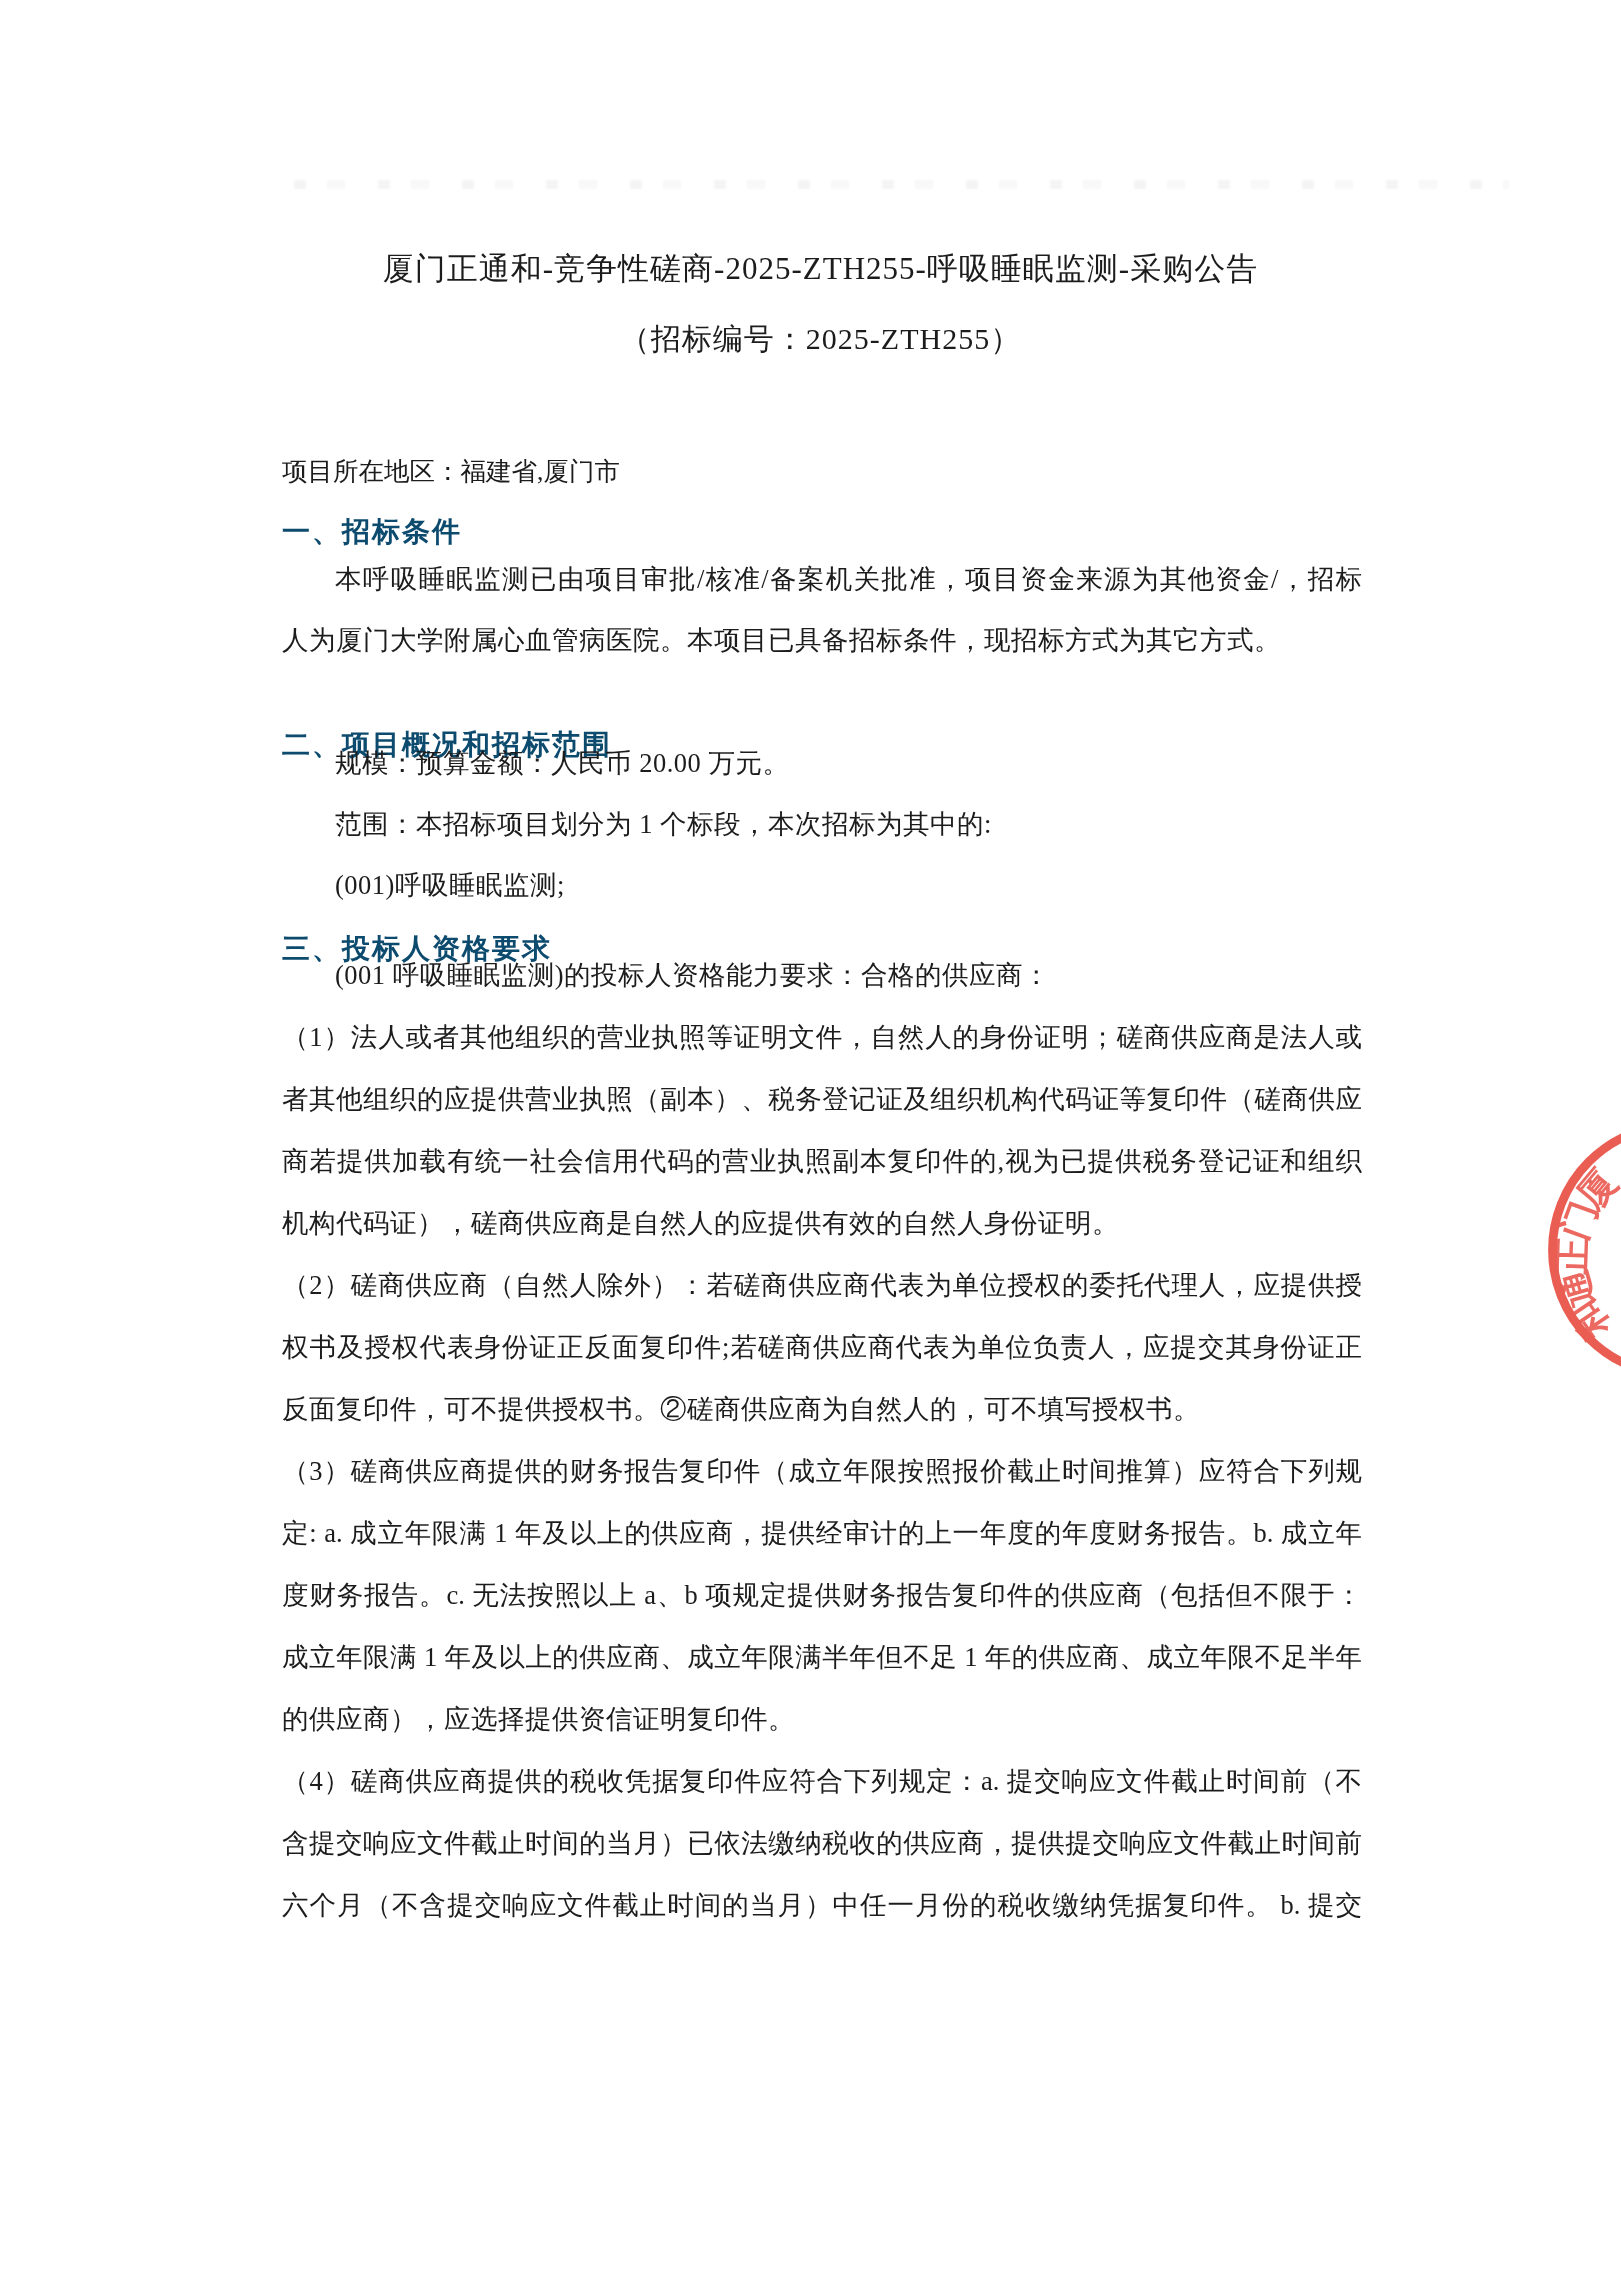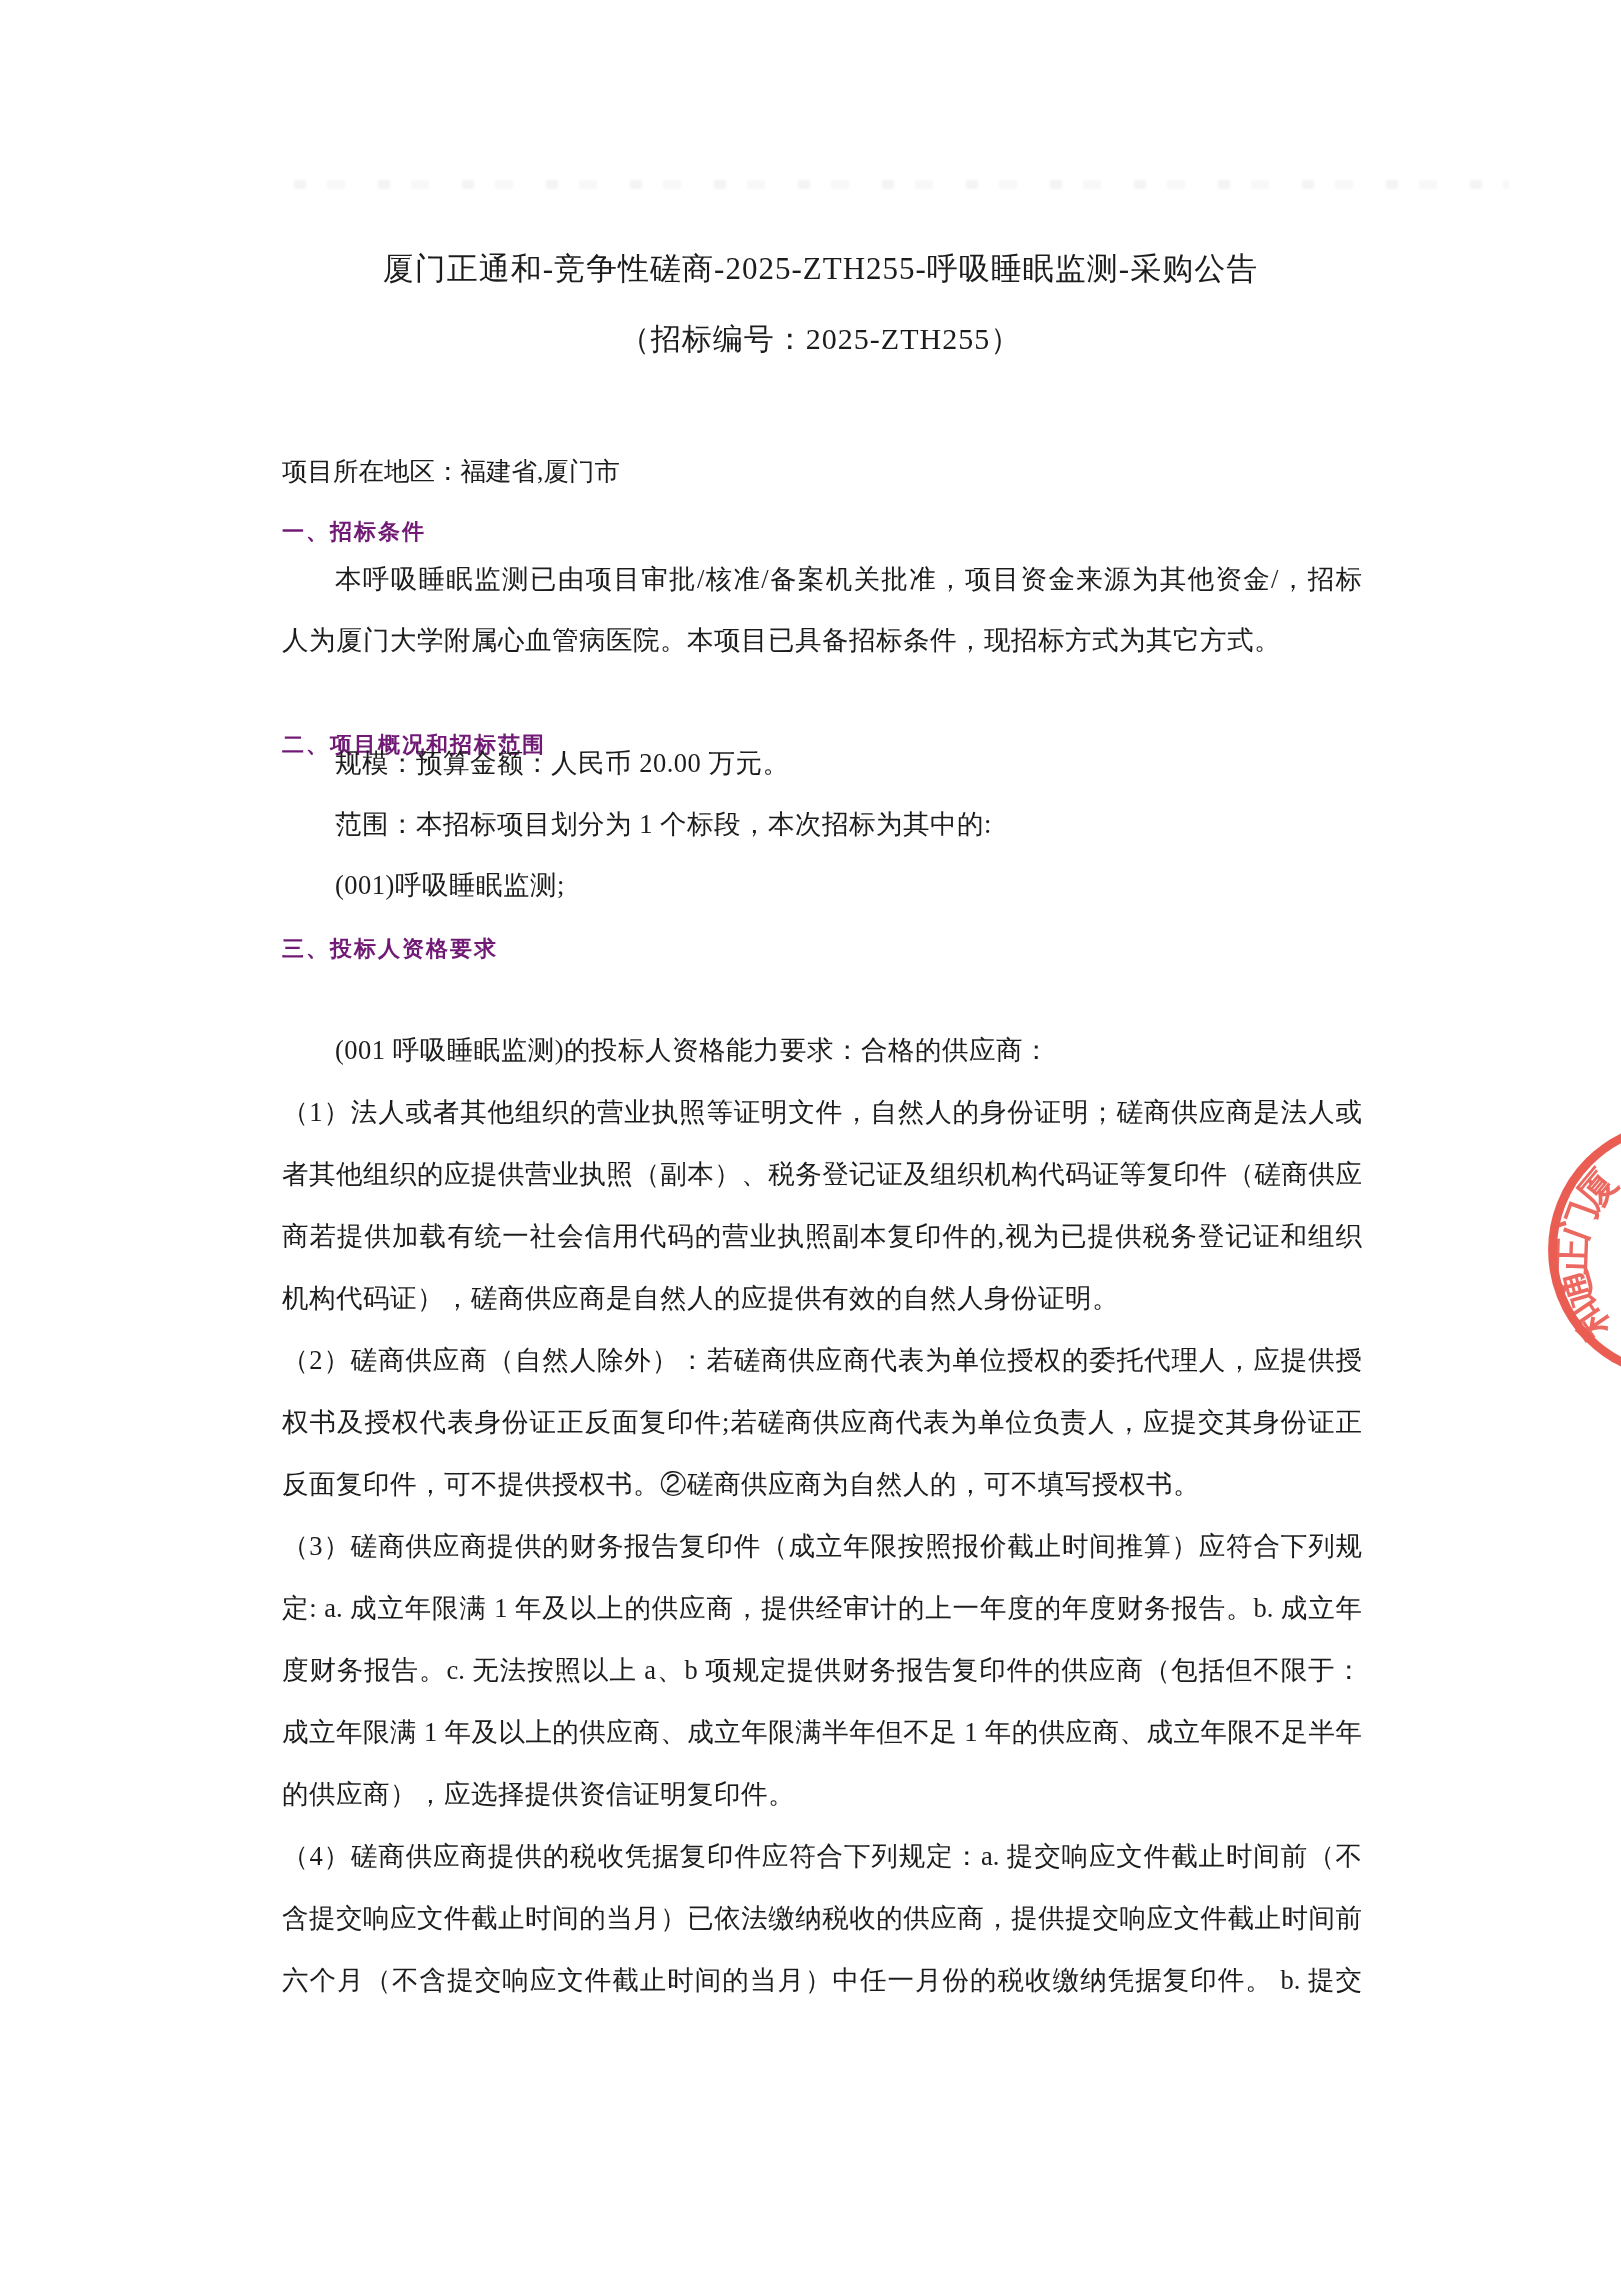--- a/index.html
+++ b/index.html
@@ -28,31 +28,31 @@
   #doc-subtitle{
     left:0;top:316px;width:1641px;height:45px;line-height:45px;
     font-size:30px;text-align:center;letter-spacing:1px;
   }
   #location-line{
     left:282px;top:453px;width:1080px;height:37px;line-height:37px;
     font-size:25.5px;
   }
   .sec-heading{
     left:282px;width:1080px;height:39px;line-height:39px;
-    font-size:22px;font-weight:bold;
+    font-size:28px;font-weight:bold;
     font-family:"Liberation Sans","DejaVu Sans",sans-serif;
-    letter-spacing:2px;color:#701a75;
+    letter-spacing:2px;color:#0c4a6e;
   }
   #sec1-heading{top:512px;}
   #sec2-heading{top:694px;margin-top:31px;}
   #sec3-heading{top:929px;}
   .lines{left:282px;width:1080px;}
   #sec1-lines{top:549px;}
   #sec2-lines{top:733px;}
-  #sec3-lines{top:1019px;}
+  #sec3-lines{top:944px;}
   #sec1-lines .bl{height:61px;line-height:61px;}
   #sec2-lines .bl{height:61px;line-height:61px;}
   #sec3-lines .bl{height:62px;line-height:62px;}
   .bl{
     font-size:26.5px;
     letter-spacing:0.5px;
     white-space:nowrap;
   }
   .bl.just{
     white-space:normal;

